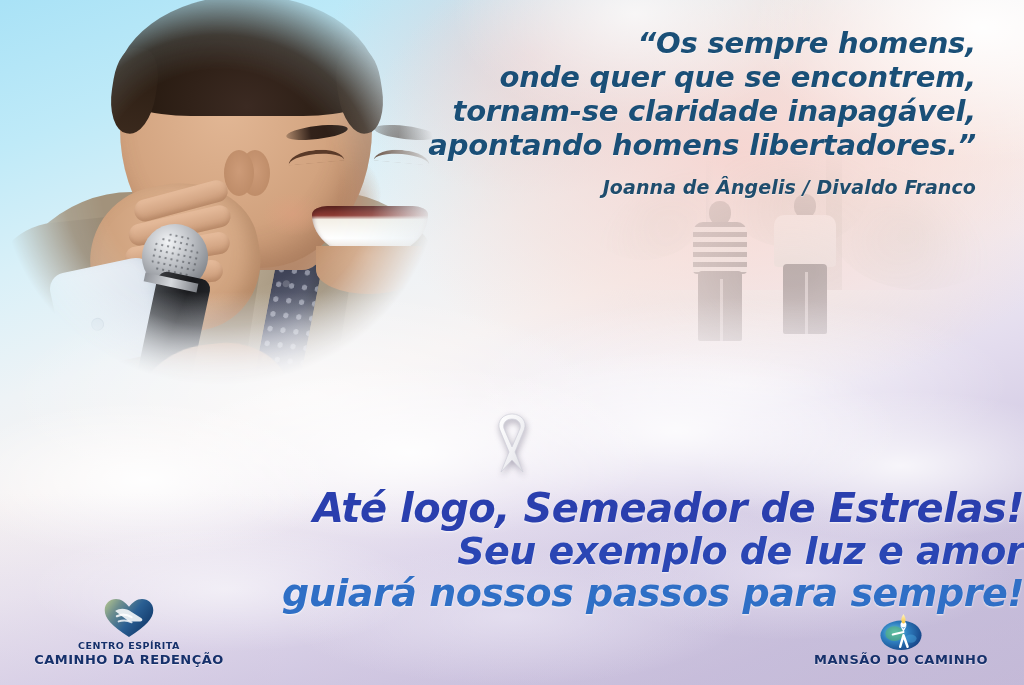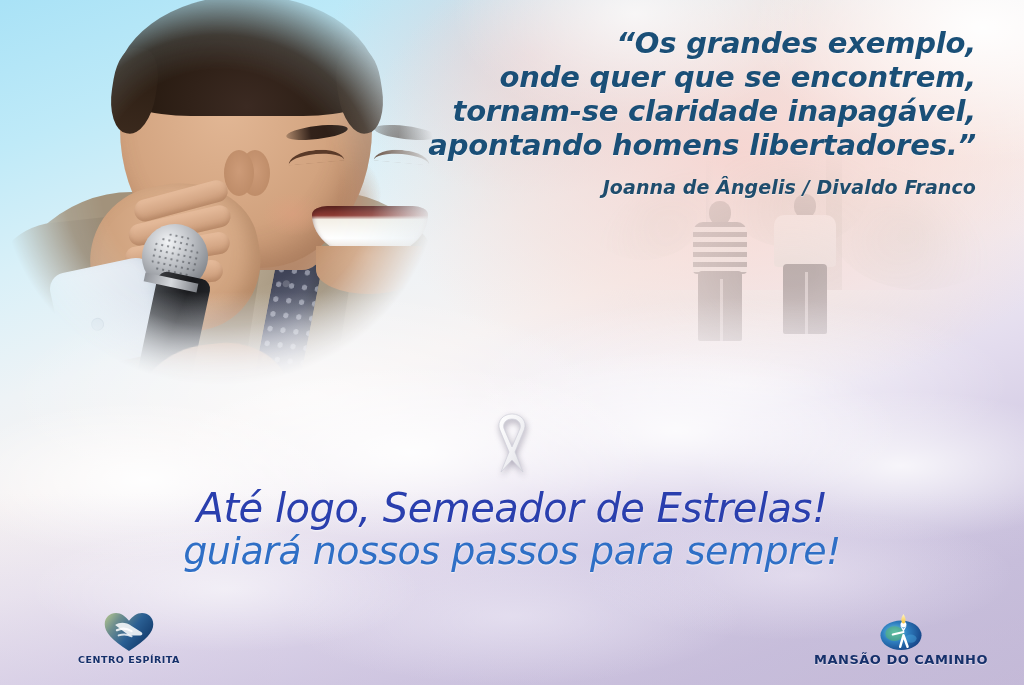--- a/index.html
+++ b/index.html
@@ -337,24 +337,25 @@
     filter: drop-shadow(1px 3px 3px rgba(90,85,110,.45));
   }
 
   
   .message {
     position: absolute;
     left: 0; right: 0; top: 486px;
     text-align: center;
   }
   .msg-line {
-    font-weight: 400;
+    font-weight: 700;
     font-style: italic;
     letter-spacing: -.5px;
     white-space: nowrap;
+    text-align: right;
   }
   .msg-line.l1 { color:#2a3fae; font-size: 40px; line-height: 44px; text-shadow: 0 1px 2px rgba(255,255,255,.7); }
   .msg-line.l2 { color:#2a46b4; font-size: 38px; line-height: 42px; text-shadow: 0 1px 2px rgba(255,255,255,.7); }
   .msg-line.l3 { color:#2f6fc6; font-size: 38px; line-height: 42px; text-shadow: 0 1px 2px rgba(255,255,255,.7); }
 
   
   .logo-block {
     position: absolute;
     bottom: 18px;
     text-align: center;
@@ -437,21 +438,21 @@
 
     <div class="p-mic-head"></div>
     <div class="p-mic-body"></div>
     <div class="p-mic-ring"></div>
     <div class="p-lowerhand"></div>
 
     <div class="portrait-fade"></div>
   </div>
 
   <div class="quote">
-    <div class="quote-line">“Os grandes exemplo,</div>
+    <div class="quote-line">“Os sempre homens,</div>
     <div class="quote-line">onde quer que se encontrem,</div>
     <div class="quote-line">tornam-se claridade inapagável,</div>
     <div class="quote-line">apontando homens libertadores.”</div>
     <div class="quote-attrib">Joanna de Ângelis / Divaldo Franco</div>
   </div>
 
   <div class="ribbon">
     <svg viewBox="0 0 50 66" width="50" height="66" aria-hidden="true">
       <defs>
         <linearGradient id="rbg" x1="0" y1="0" x2="1" y2="1">
@@ -460,20 +461,21 @@
           <stop offset="100%" stop-color="#dcdce2"></stop>
         </linearGradient>
       </defs>
       <path d="M25 6 C16 6 10 13 12.5 21 L22 44 L14 64 L25 52 L36 64 L28 44 L37.5 21 C40 13 34 6 25 6 Z
                M25 11 C31 11 34.5 15.5 33 20.5 L25 39 L17 20.5 C15.5 15.5 19 11 25 11 Z" fill="url(#rbg)" stroke="#cfcfd8" stroke-width=".7"></path>
     </svg>
   </div>
 
   <div class="message">
     <div class="msg-line l1">Até logo, Semeador de Estrelas!</div>
+    <div class="msg-line l2">Seu exemplo de luz e amor</div>
     <div class="msg-line l3">guiará nossos passos para sempre!</div>
   </div>
 
   <div class="logo-block logo-left">
     <div class="logo-mark">
       <svg viewBox="0 0 60 48" width="52" height="42" aria-hidden="true">
         <defs>
           <linearGradient id="hg" x1="0" y1="0" x2="1" y2="0.6">
             <stop offset="0%" stop-color="#b9c98f"></stop>
             <stop offset="28%" stop-color="#6f8f8e"></stop>
@@ -481,20 +483,21 @@
             <stop offset="100%" stop-color="#123a6b"></stop>
           </linearGradient>
         </defs>
         <path d="M30 46 C10 33 2 24 2 15 C2 7 8 2 15 2 C21 2 26 6 30 11 C34 6 39 2 45 2 C52 2 58 7 58 15 C58 24 50 33 30 46 Z" fill="url(#hg)"></path>
         <path d="M14 16 C20 12 27 13 33 17 L44 24 C46 25 46 28 43 28 L30 28" fill="#f2f5f7" opacity=".92"></path>
         <path d="M16 22 C22 19 28 20 33 23" stroke="#ffffff" stroke-width="2.4" fill="none" opacity=".85" stroke-linecap="round"></path>
         <path d="M18 28 C24 26 29 27 33 29" stroke="#ffffff" stroke-width="2.2" fill="none" opacity=".8" stroke-linecap="round"></path>
       </svg>
     </div>
     <div class="logo-name small">CENTRO ESPÍRITA</div>
+    <div class="logo-name big">CAMINHO DA REDENÇÃO</div>
   </div>
 
   <div class="logo-block logo-right">
     <div class="logo-mark">
       <svg viewBox="0 0 56 48" width="46" height="42" aria-hidden="true">
         <defs>
           <radialGradient id="gg" cx="35%" cy="40%" r="75%">
             <stop offset="0%" stop-color="#6fd0e8"></stop>
             <stop offset="42%" stop-color="#2f7fc0"></stop>
             <stop offset="100%" stop-color="#123a7d"></stop>

